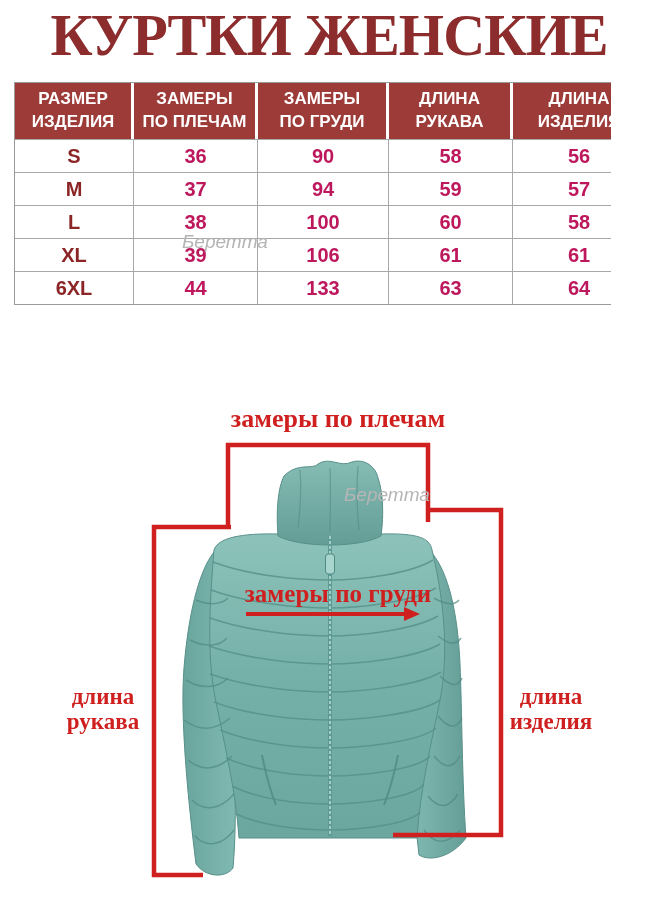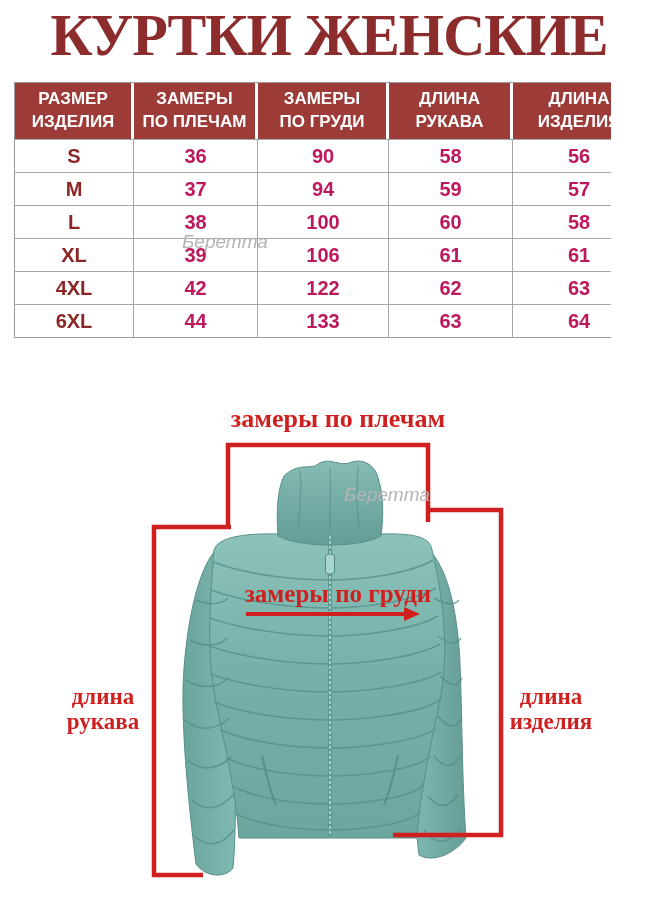--- a/index.html
+++ b/index.html
@@ -87,27 +87,20 @@
         <td class="value-cell">100</td>
         <td class="value-cell">60</td>
         <td class="value-cell">58</td>
       </tr>
       <tr>
         <td class="size-cell">XL</td>
         <td class="value-cell">39</td>
         <td class="value-cell">106</td>
         <td class="value-cell">61</td>
         <td class="value-cell">61</td>
-      </tr>
-      <tr>
-        <td class="size-cell">4XL</td>
-        <td class="value-cell">42</td>
-        <td class="value-cell">122</td>
-        <td class="value-cell">62</td>
-        <td class="value-cell">63</td>
       </tr>
       <tr>
         <td class="size-cell">6XL</td>
         <td class="value-cell">44</td>
         <td class="value-cell">133</td>
         <td class="value-cell">63</td>
         <td class="value-cell">64</td>
       </tr>
     </tbody>
   </table>

